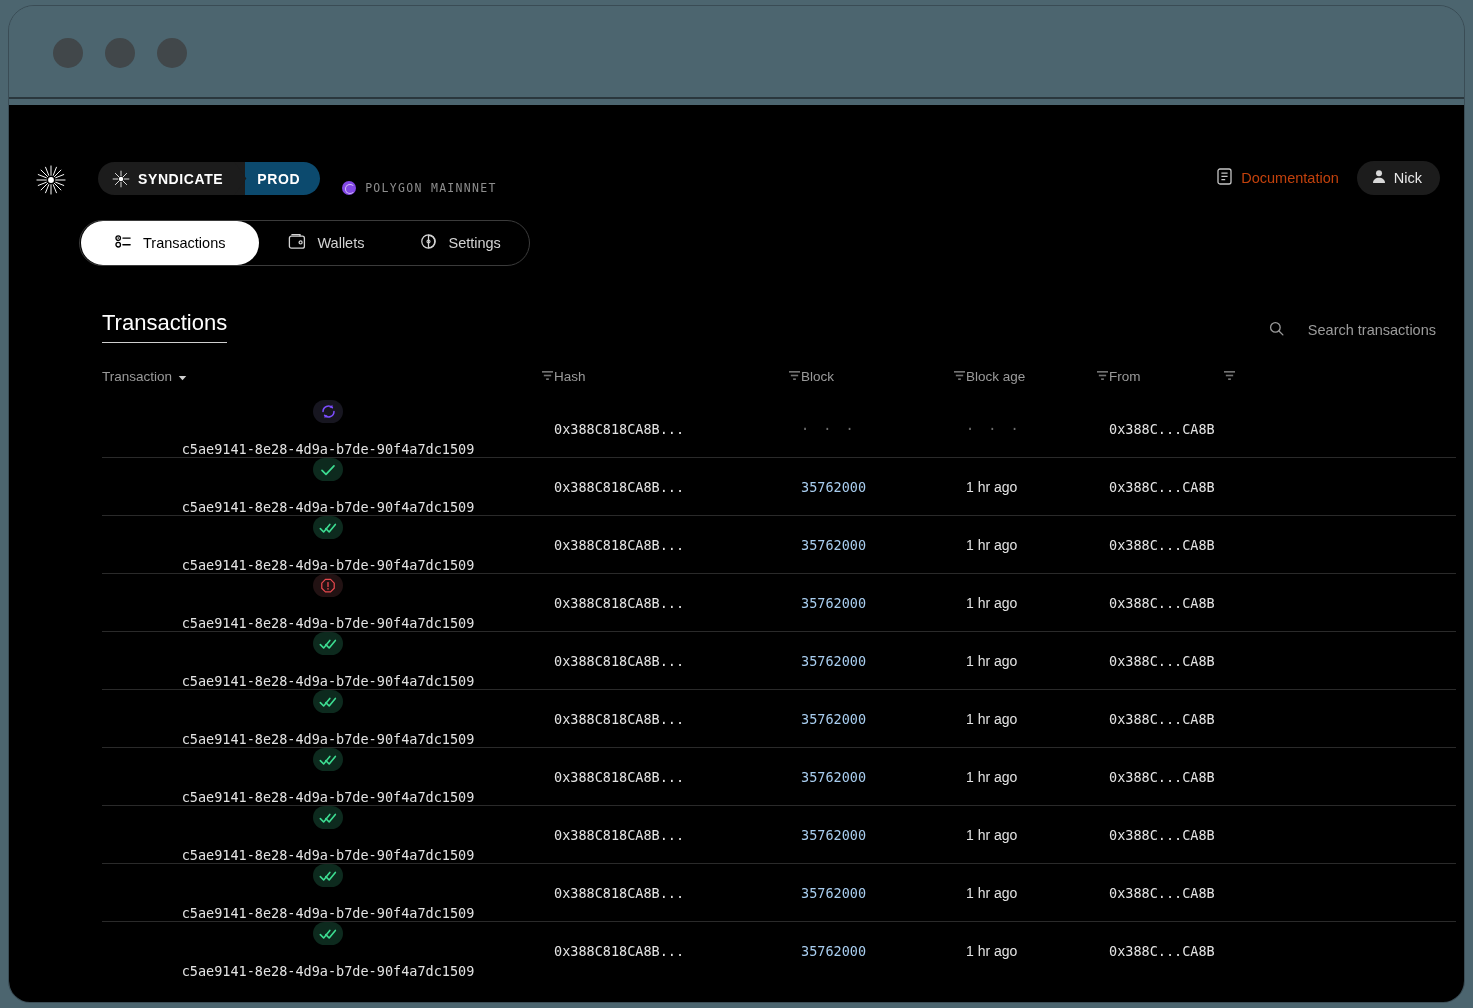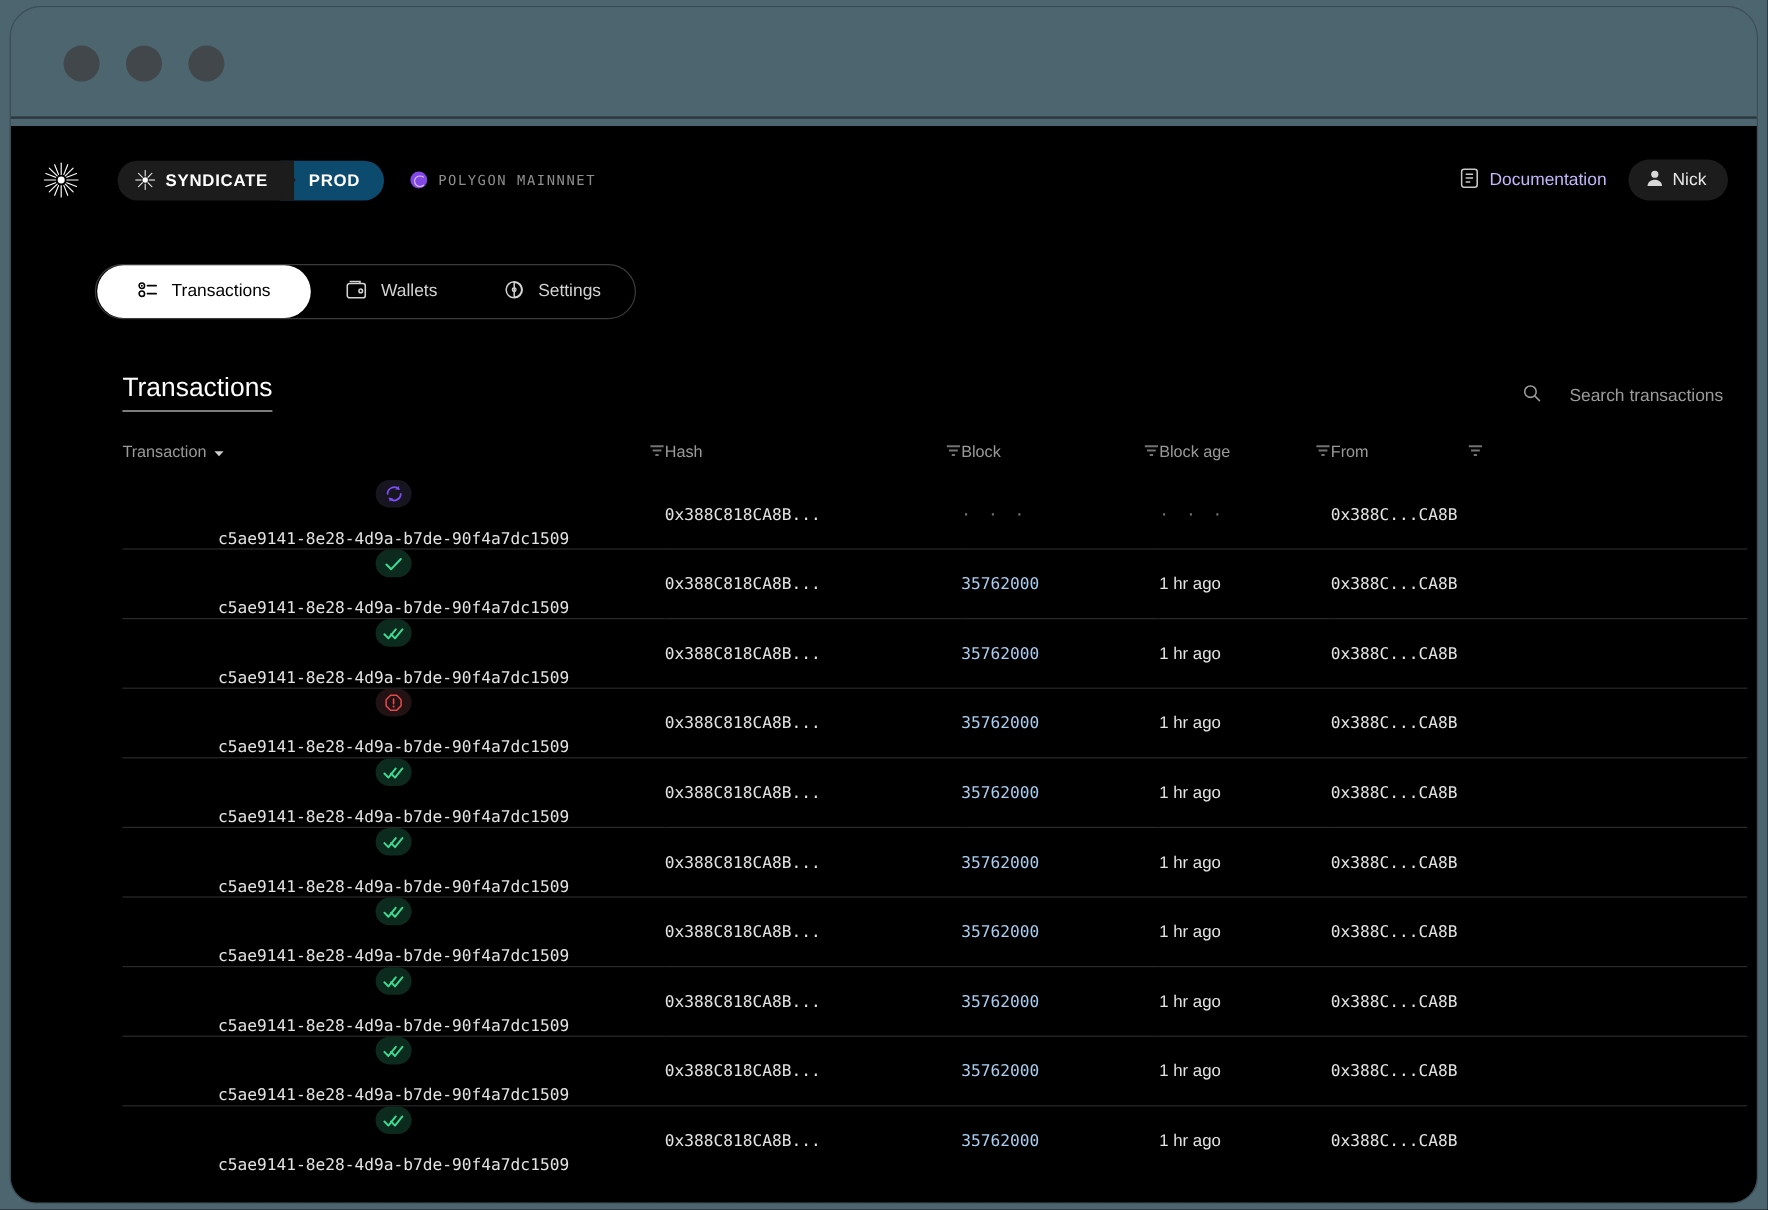--- a/index.html
+++ b/index.html
@@ -59,21 +59,21 @@
     height: 899px;
     background: #000000;
     border-radius: 0 0 22px 22px;
     overflow: hidden;
   }
 
   
   .topnav {
     height: 90px;
     display: flex;
-    align-items: center;
+    align-items: flex-end;
     padding: 0 26px 0 18px;
     position: relative;
   }
 
   .brand-mark {
     width: 30px;
     height: 30px;
     flex: 0 0 auto;
     margin-left: 9px;
     margin-right: 32px;
@@ -161,21 +161,21 @@
   .nav-right {
     margin-left: auto;
     display: flex;
     align-items: center;
     gap: 18px;
   }
   .doc-link {
     display: flex;
     align-items: center;
     gap: 9px;
-    color: #c4b5fd;
+    color: #c2410c;
     font-size: 14.5px;
   }
   .user-chip {
     display: flex;
     align-items: center;
     gap: 8px;
     background: #1c1c1c;
     border-radius: 17px;
     height: 34px;
     padding: 0 18px 0 15px;

